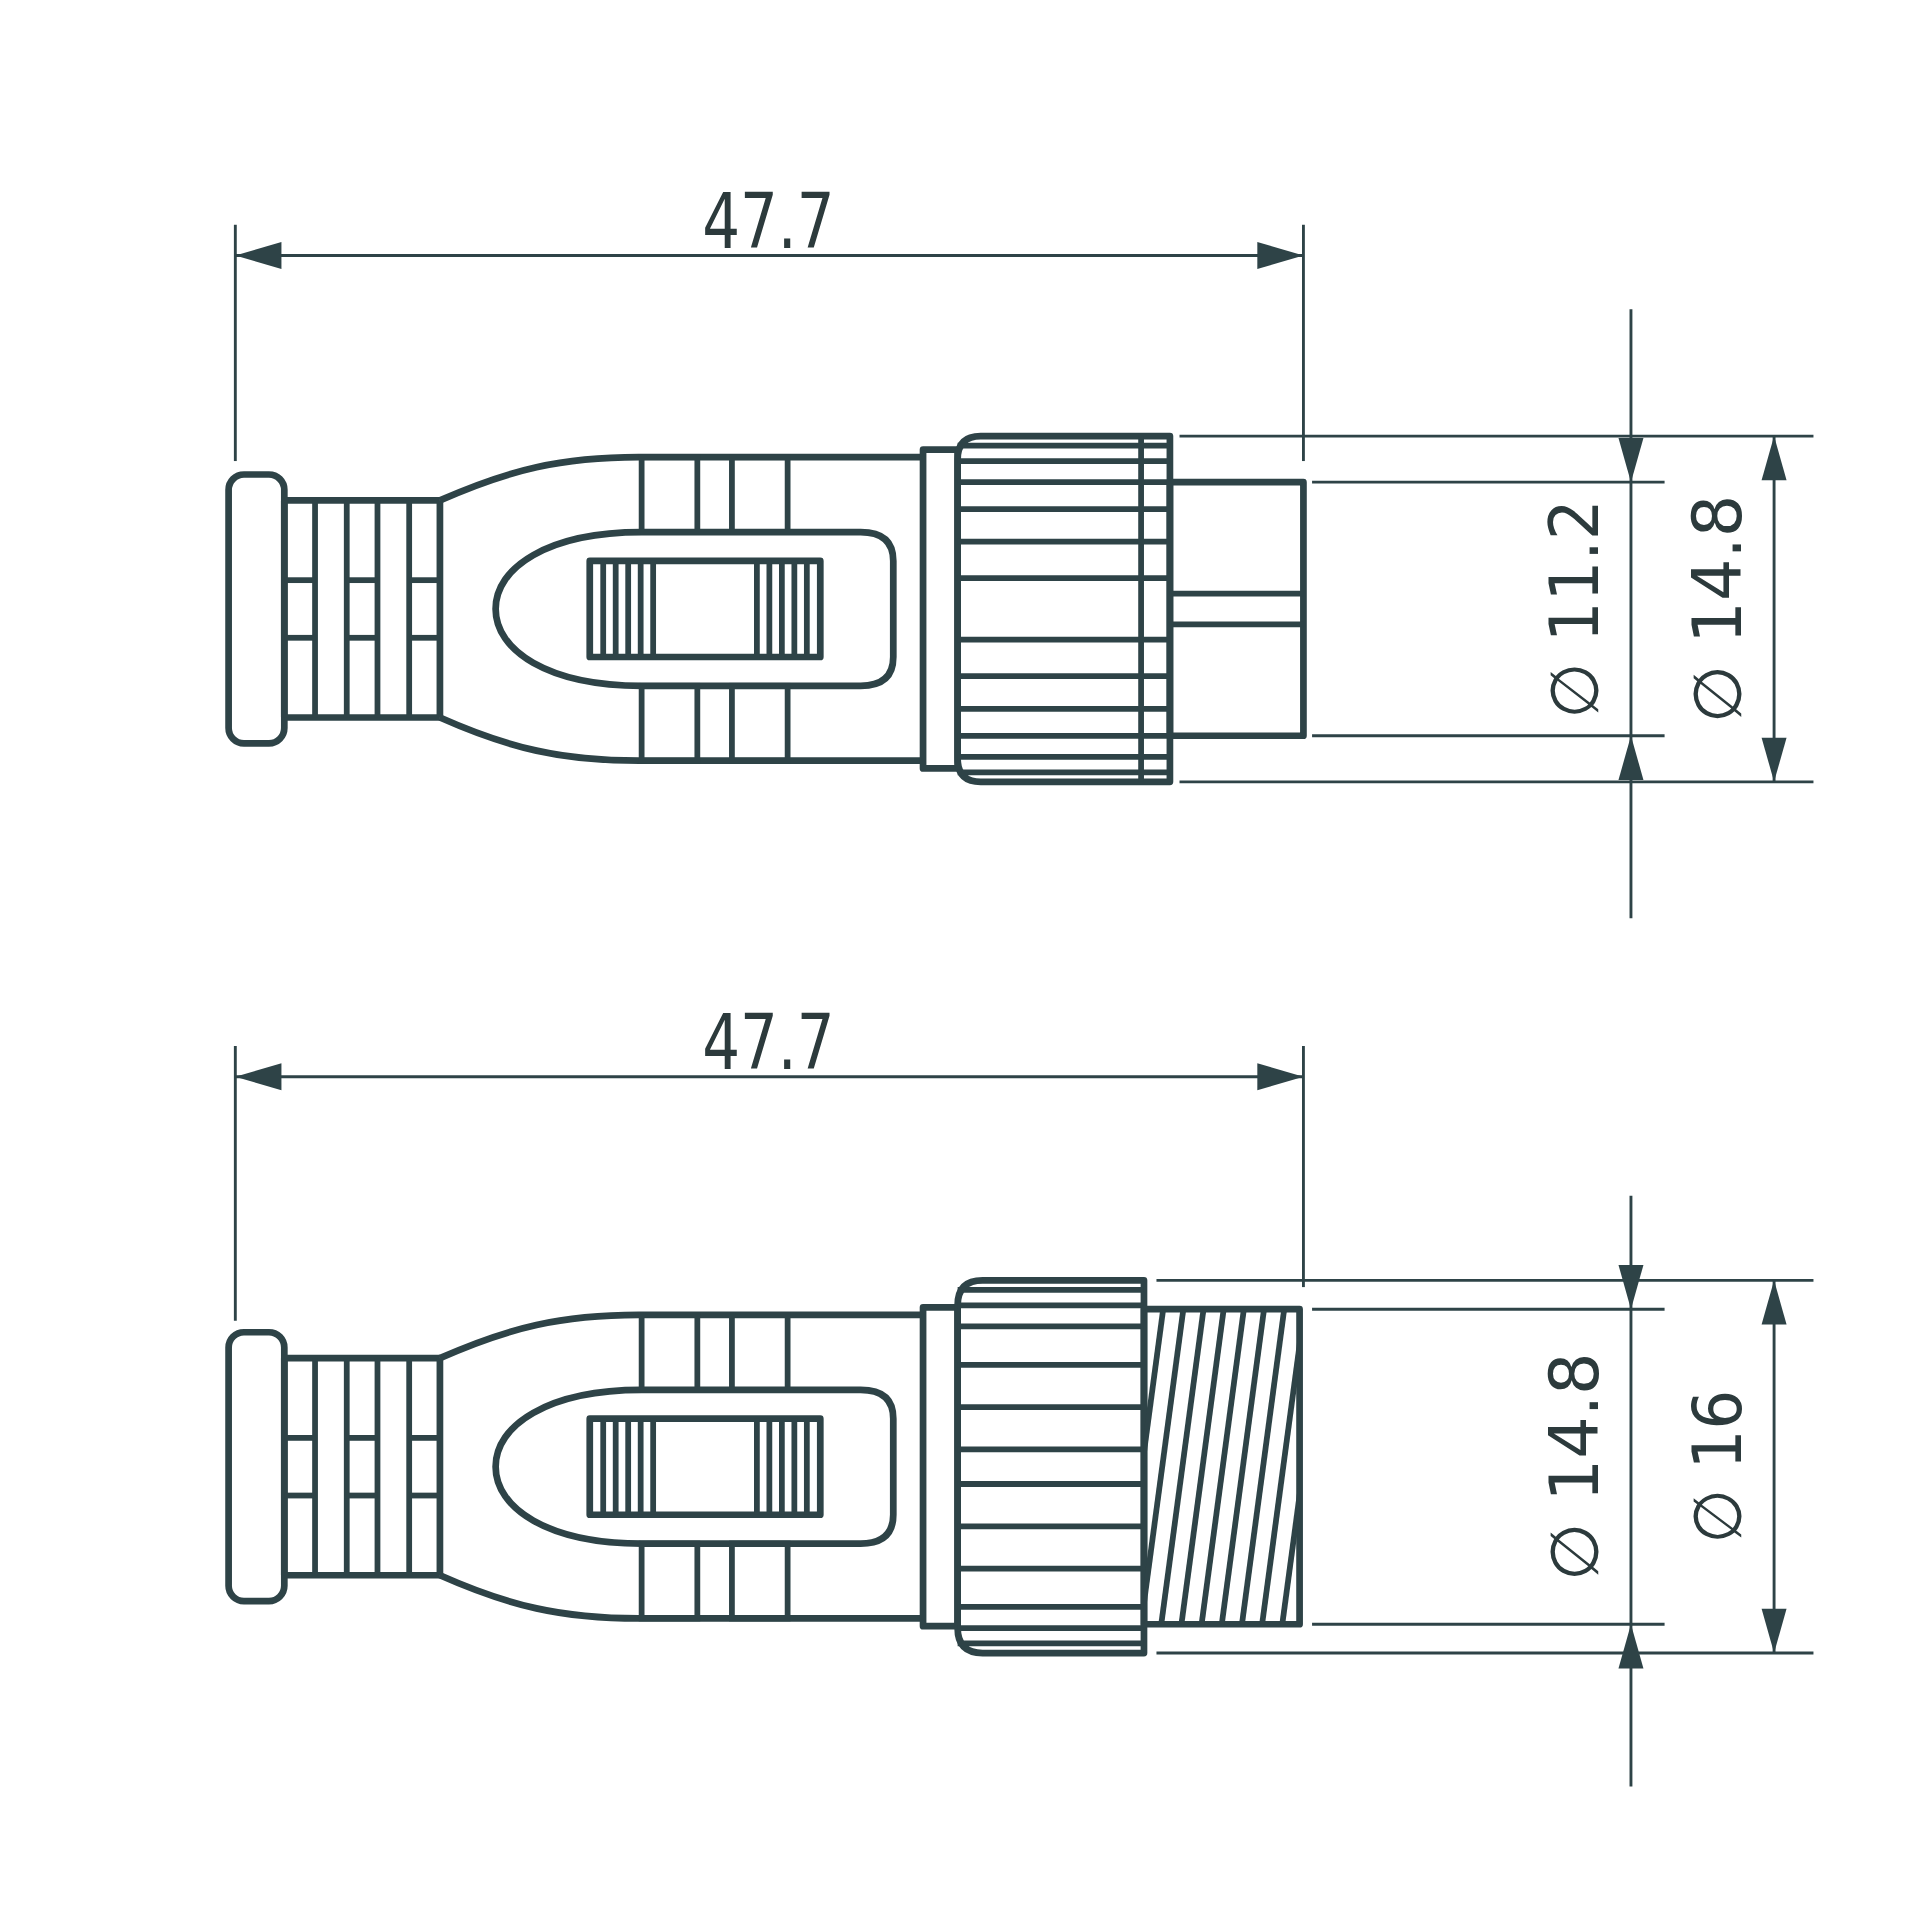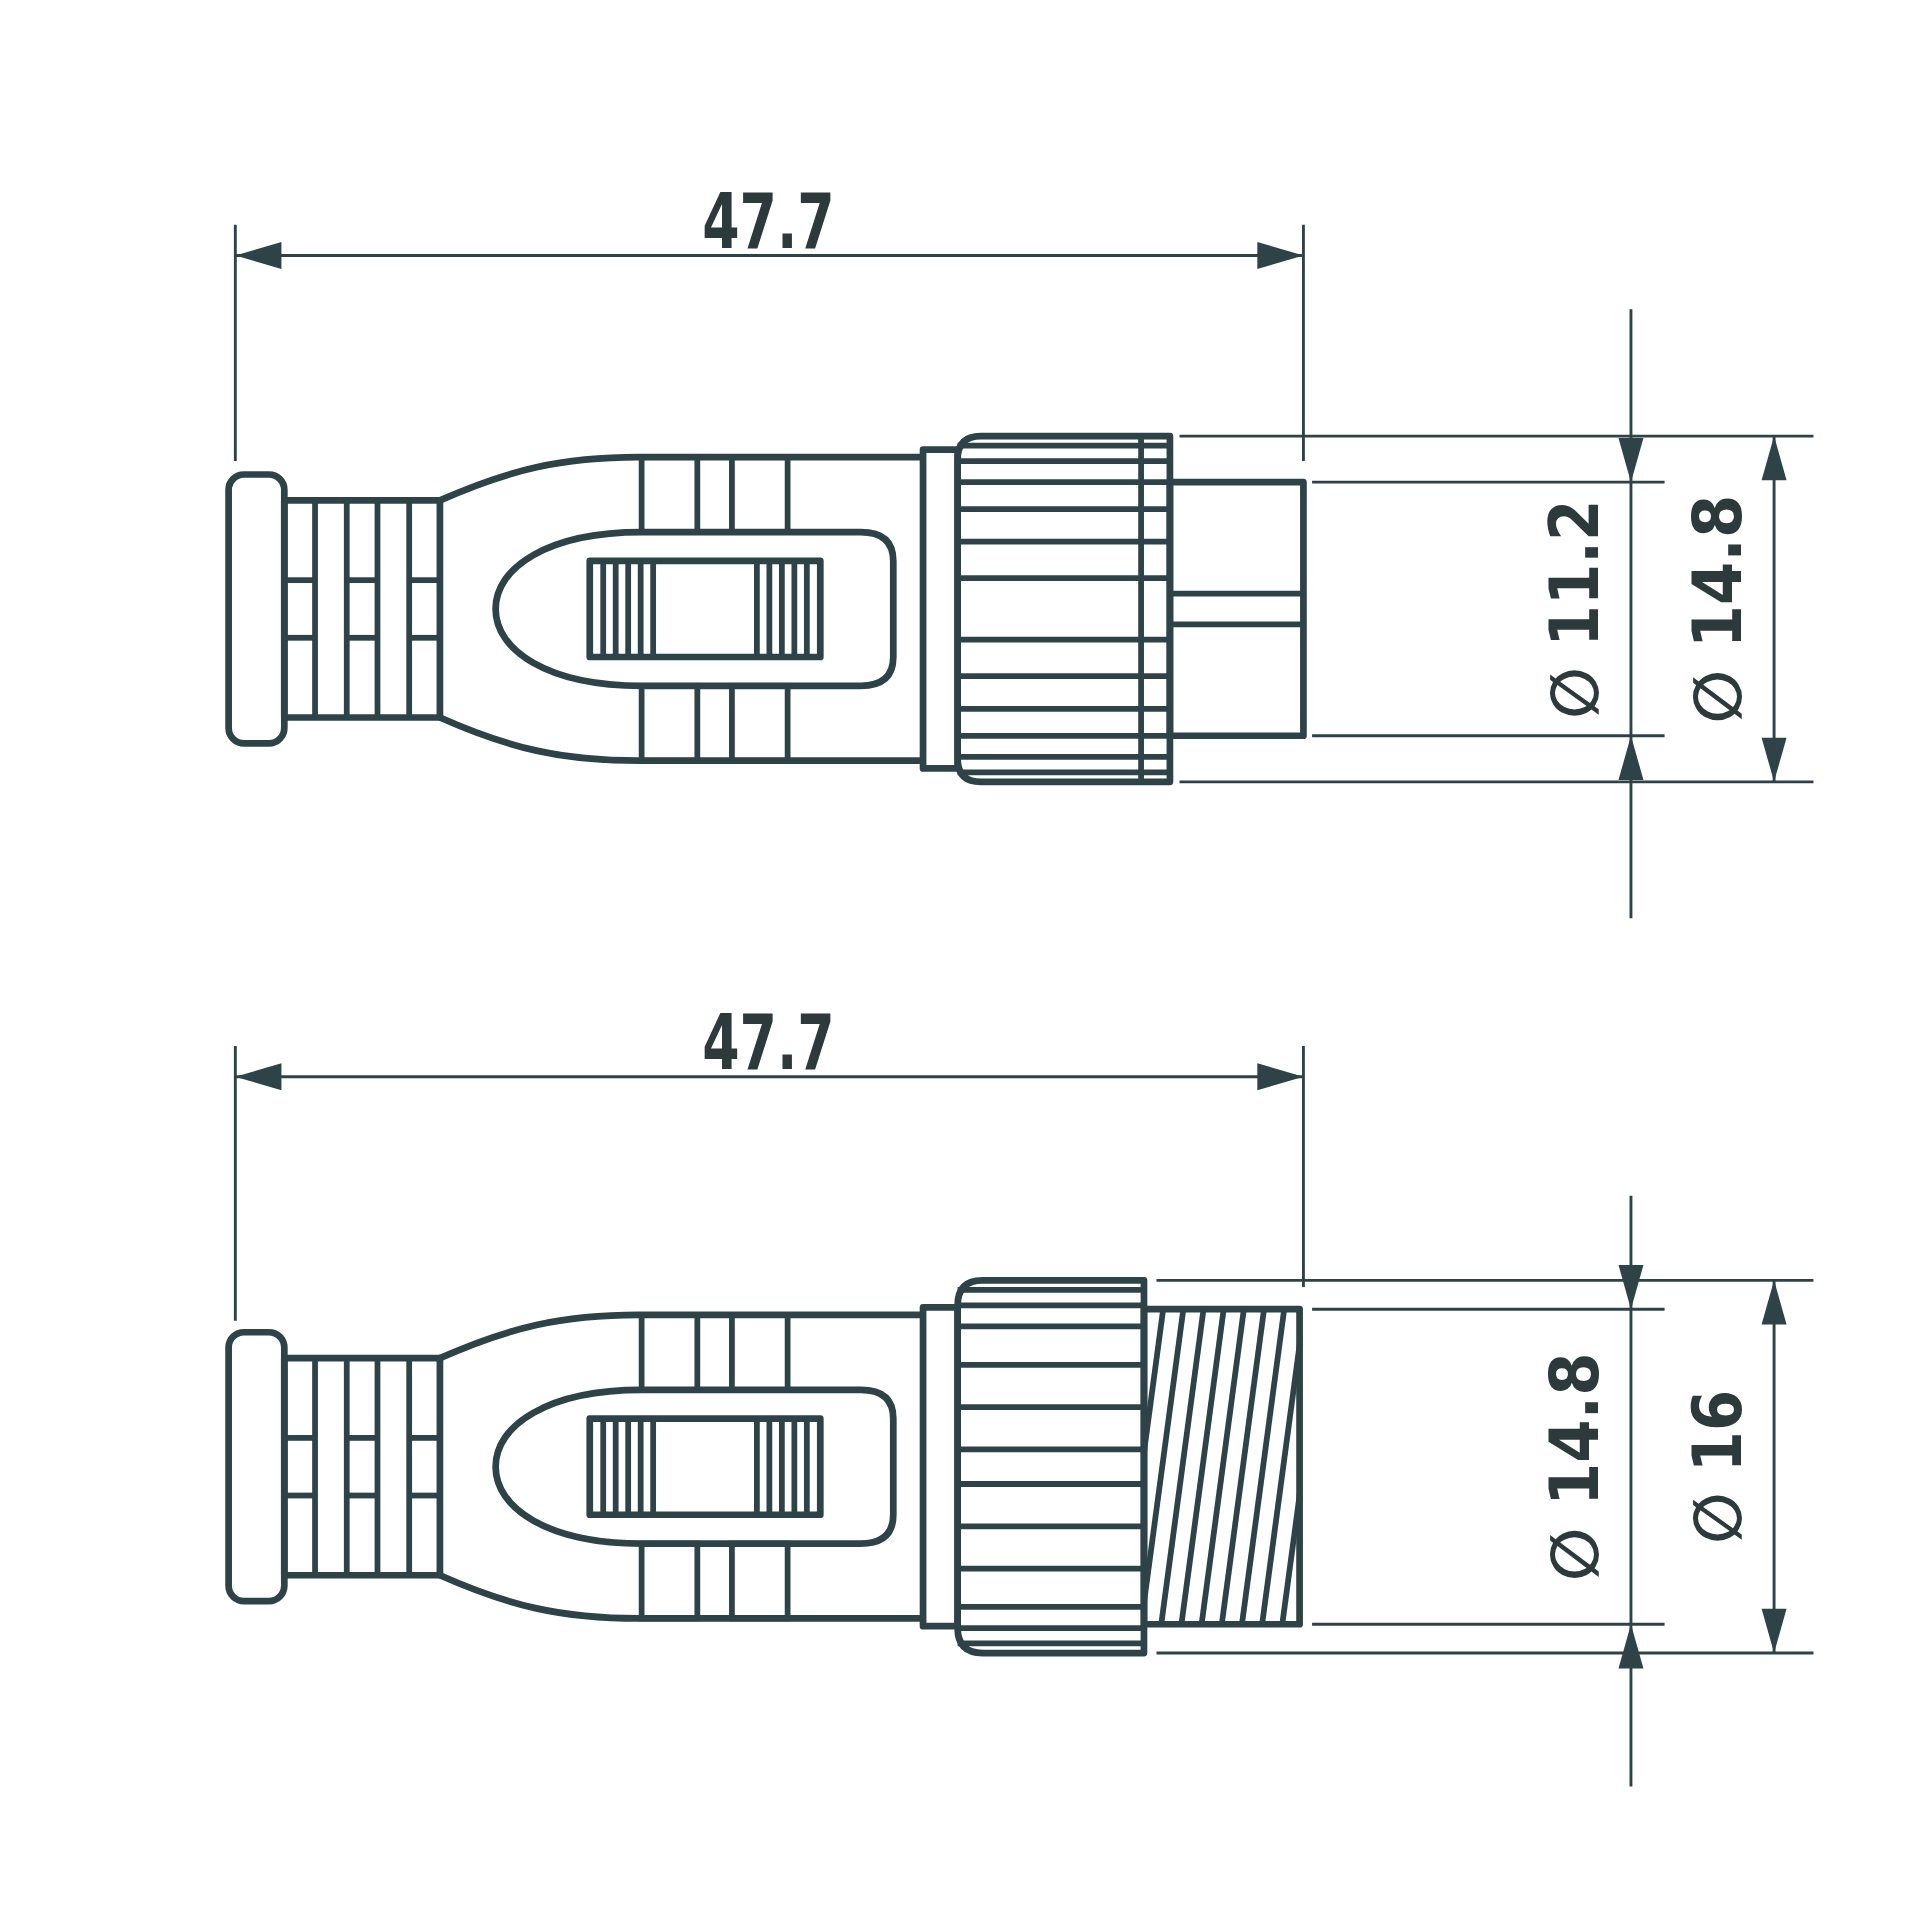--- a/index.html
+++ b/index.html
@@ -1,21 +1,21 @@
 <!DOCTYPE html>
 <html style="--line: #2e4347; --text: #2c3a3c; --bg: #ffffff;"><head>
 <meta charset="utf-8">
 <style>
   :root{
     --line:#2e4347;
     --text:#2c3a3c;
     --bg:#ffffff;
   }
   html,body{margin:0;padding:0;background:var(--bg);}
-  .stage{width:1922px;height:1886px;background:var(--bg);font-weight:bold;}
+  .stage{width:1922px;height:1886px;background:var(--bg);}
   svg{display:block;}
   .ol{fill:none;stroke:var(--line);stroke-width:7;stroke-linejoin:round;stroke-linecap:butt;}
   .il{fill:none;stroke:var(--line);stroke-width:6;}
   .dl{fill:none;stroke:var(--line);stroke-width:3;}
   .ar{fill:var(--line);stroke:none;}
   text{fill:var(--text);font-family:"DejaVu Sans","Liberation Sans",sans-serif;}
   .dim-text{font-size:80px;}
   .dia-text{font-size:70px;}
 </style>
 </head>

